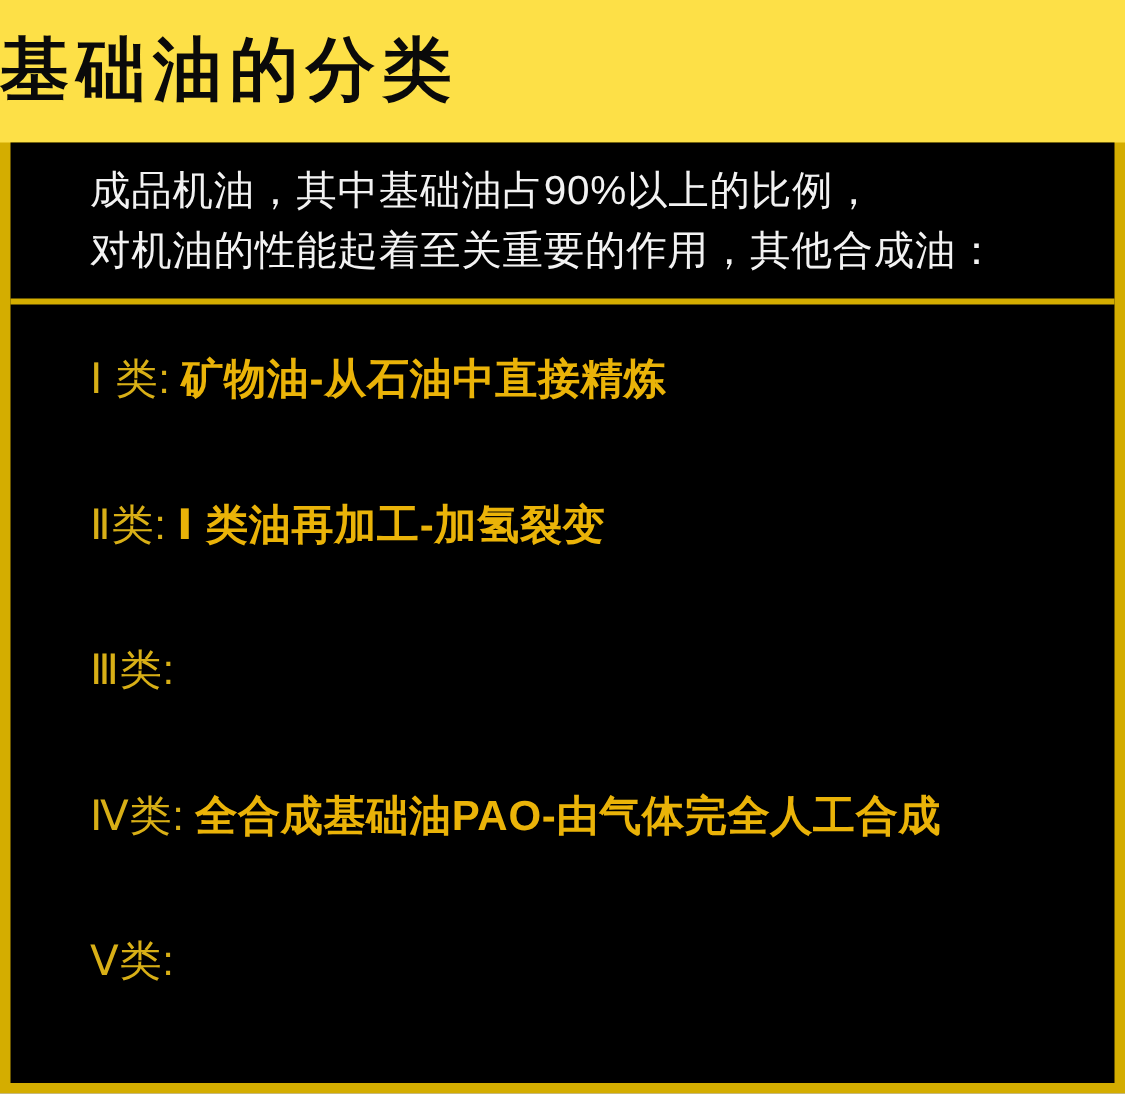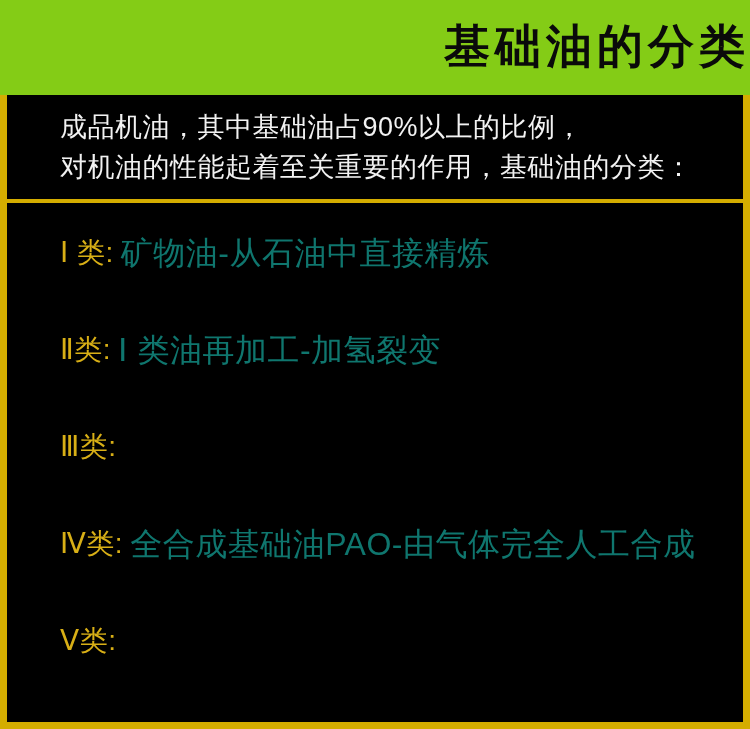--- a/index.html
+++ b/index.html
@@ -20,24 +20,24 @@
     overflow: hidden;
   }
 
   
   .title-band {
     position: absolute;
     left: 0;
     top: 0;
     width: 750px;
     height: 95px;
-    background: #84cc16;
+    background: #fde047;
     display: flex;
     align-items: center;
-    justify-content: flex-end;
+    justify-content: flex-start;
   }
   .poster-title {
     font-size: 46px;
     font-weight: bold;
     color: #0a0a0a;
     letter-spacing: 5px;
     line-height: 1;
     white-space: nowrap;
     padding-bottom: 4px;
   }
@@ -99,25 +99,26 @@
     align-items: flex-start;
     white-space: nowrap;
   }
   .cat-label {
     color: #d8af16;
     font-size: 28px;
     line-height: 32px;
     letter-spacing: 0.5px;
   }
   .cat-desc {
-    color: #0f766e;
-    font-size: 32px;
+    color: #eab308;
+    font-size: 28px;
     line-height: 32px;
     letter-spacing: 0.5px;
     margin-left: 7px;
+    font-weight: bold;
   }
 
   
   .bottom-edge {
     position: absolute;
     left: 0;
     bottom: 0;
     width: 750px;
     height: 7px;
     background: #d4ad00;
@@ -129,21 +130,21 @@
 <div class="poster">
 
   <div class="title-band">
     <div class="poster-title">基础油的分类</div>
   </div>
 
   <div class="panel">
 
     <div class="intro">
       <div class="intro-line">成品机油，其中基础油占90%以上的比例，</div>
-      <div class="intro-line">对机油的性能起着至关重要的作用，基础油的分类：</div>
+      <div class="intro-line">对机油的性能起着至关重要的作用，其他合成油：</div>
     </div>
 
     <div class="divider"></div>
 
     <div class="cat-list">
 
       <div class="cat-item">
         <span class="cat-label">Ⅰ 类:</span>
         <span class="cat-desc">矿物油-从石油中直接精炼</span>
       </div>

